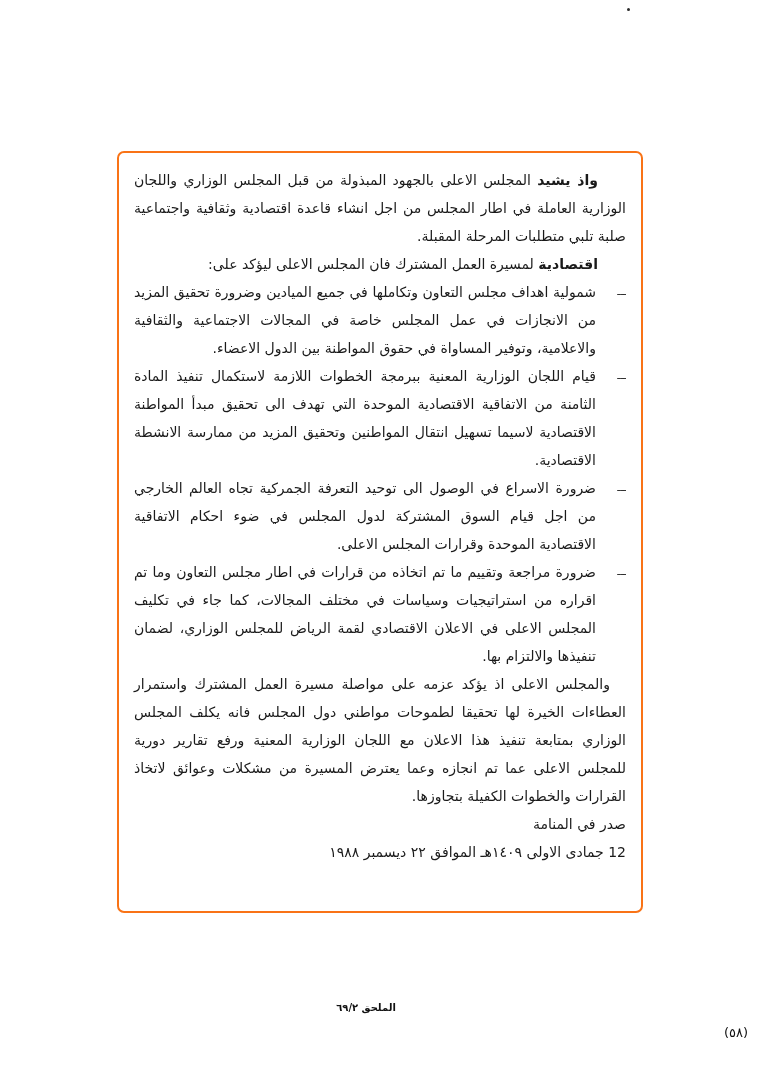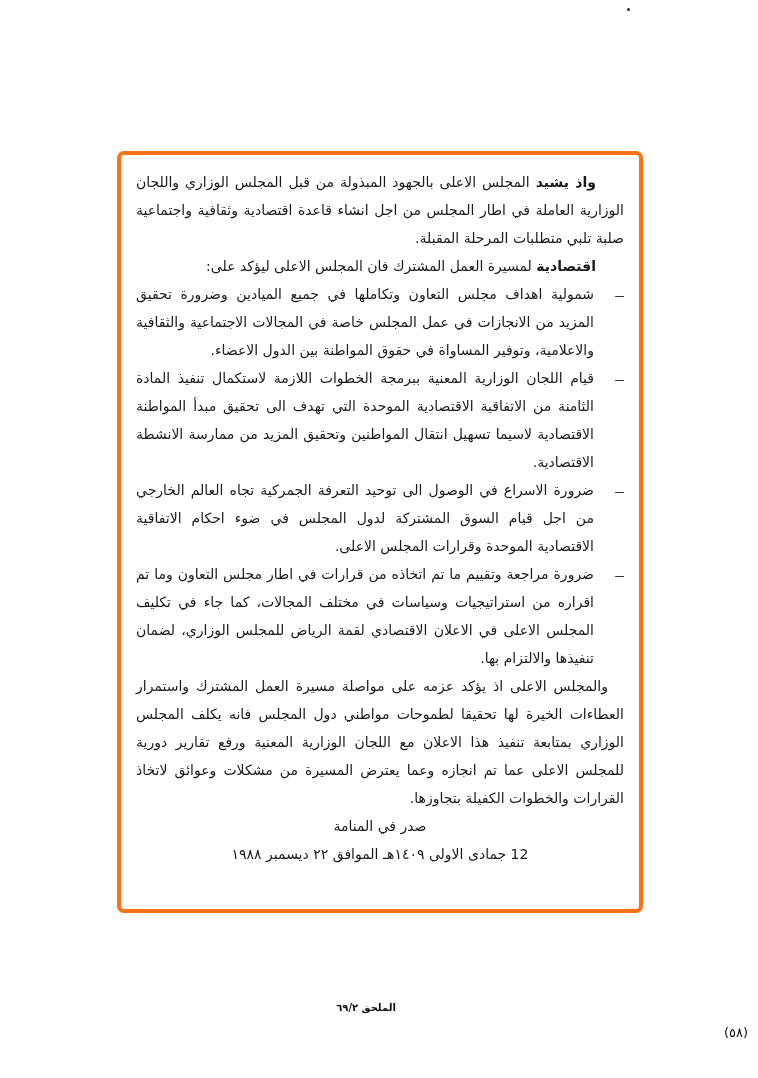--- a/index.html
+++ b/index.html
@@ -6,32 +6,32 @@
   body{
     width:758px;height:1078px;position:relative;
     background:#ffffff;color:#1a1a1a;
     font-family:"DejaVu Sans", sans-serif;
   }
   .sheet{position:absolute;inset:0;background:#ffffff;overflow:hidden;}
   .speck{position:absolute;left:627px;top:8px;width:3px;height:3px;border-radius:50%;background:#2b2b2b;}
   .frame{
     position:absolute;box-sizing:border-box;
     left:117px;top:151px;width:526px;height:762px;
-    border:4px solid #f97316;border-radius:7px;
+    border:2px solid #f97316;border-radius:7px;
     padding:13px 15px 0 15px;
     direction:rtl;overflow:hidden;
   }
   .para{margin:0;font-size:14px;line-height:28px;text-align:justify;color:#1a1a1a;}
   .p-indent{text-indent:28px;}
   .p-indent-sm{text-indent:16px;}
   .lead{font-weight:700;}
   .bullet{display:flex;align-items:flex-start;}
   .dash{flex:0 0 30px;font-size:10px;line-height:28px;white-space:nowrap;overflow:hidden;}
   .btext{flex:1 1 auto;}
-  .center{text-align:center;text-indent:0;}
+  .center{text-indent:0;}
   .annex{
     position:absolute;top:1000px;left:0;width:732px;
     text-align:center;direction:rtl;
     font-size:10px;font-weight:700;line-height:16px;color:#111;
   }
   .pagenum{
     position:absolute;top:1025px;left:0;width:748px;
     text-align:right;direction:rtl;
     font-size:13px;line-height:16px;color:#111;
   }

